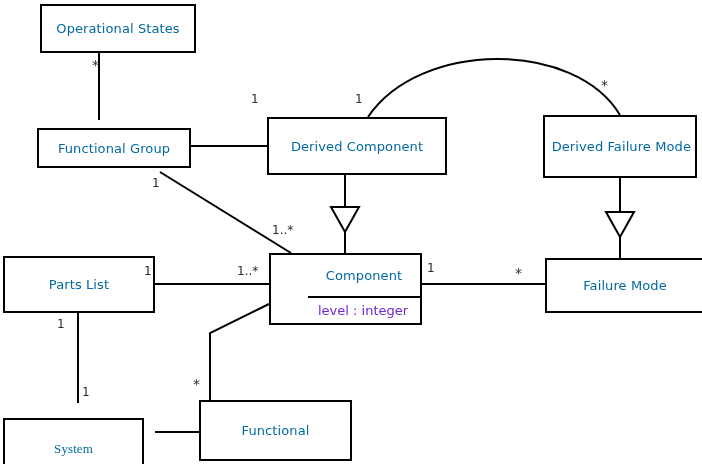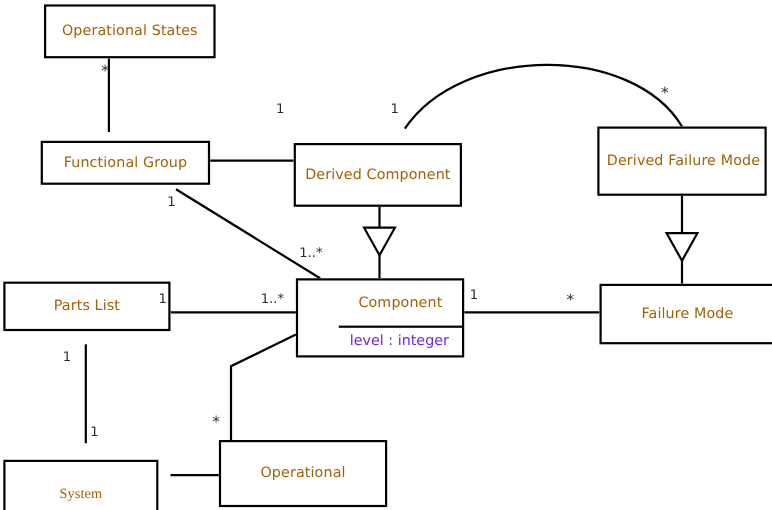--- a/index.html
+++ b/index.html
@@ -30,21 +30,21 @@
     display: flex;
     flex-direction: column;
     z-index: 2;
   }
   .uml-class-name {
     flex: 1 1 auto;
     display: flex;
     align-items: center;
     justify-content: center;
     font-size: 13px;
-    color: #a16207;
+    color: #0369a1;
     letter-spacing: 0.1px;
     text-align: center;
     padding: 0 4px;
   }
   .uml-compartment {
     border-top: 2px solid #000000;
     display: flex;
     align-items: center;
     padding-left: 10px;
     font-size: 13px;
@@ -91,41 +91,41 @@
       </g>
   </svg>
 
   <div id="classes-layer">
       <div class="uml-class" style="left: 40px; top: 4px; width: 156px; height: 49px;">
         <div class="uml-class-name">Operational States</div>
       </div>
       <div class="uml-class" style="left: 37px; top: 128px; width: 154px; height: 40px;">
         <div class="uml-class-name">Functional Group</div>
       </div>
-      <div class="uml-class" style="left: 267px; top: 130px; width: 153px; height: 58px;">
+      <div class="uml-class" style="left: 267px; top: 117px; width: 180px; height: 58px;">
         <div class="uml-class-name">Derived Component</div>
       </div>
       <div class="uml-class" style="left: 543px; top: 115px; width: 154px; height: 63px; align-items: flex-end;">
         <div class="uml-class-name">Derived Failure Mode</div>
       </div>
-      <div class="uml-class" style="left: 3px; top: 256px; width: 152px; height: 45px;">
+      <div class="uml-class" style="left: 3px; top: 256px; width: 152px; height: 57px;">
         <div class="uml-class-name">Parts List</div>
       </div>
       <div class="uml-class" style="left: 269px; top: 253px; width: 153px; height: 72px; padding-left: 37px;">
         <div class="uml-class-name">Component</div>
         <div class="uml-compartment">level : integer</div>
       </div>
       <div class="uml-class" style="left: 545px; top: 258px; width: 160px; height: 55px;">
         <div class="uml-class-name">Failure Mode</div>
       </div>
       <div class="uml-class" style="left: 3px; top: 418px; width: 141px; height: 61px; font-family: Liberation Serif, serif;">
         <div class="uml-class-name">System</div>
       </div>
       <div class="uml-class" style="left: 199px; top: 400px; width: 153px; height: 61px;">
-        <div class="uml-class-name">Operational</div>
+        <div class="uml-class-name">Functional</div>
       </div>
     </div>
   <div id="labels-layer">
       <span class="mult-label star" style="left: 92px; top: 58px;">*</span>
       <span class="mult-label" style="left: 251px; top: 93px;">1</span>
       <span class="mult-label" style="left: 355px; top: 93px;">1</span>
       <span class="mult-label star" style="left: 601px; top: 78px;">*</span>
       <span class="mult-label" style="left: 152px; top: 177px;">1</span>
       <span class="mult-label" style="left: 272px; top: 224px;">1..*</span>
       <span class="mult-label" style="left: 144px; top: 265px;">1</span>

